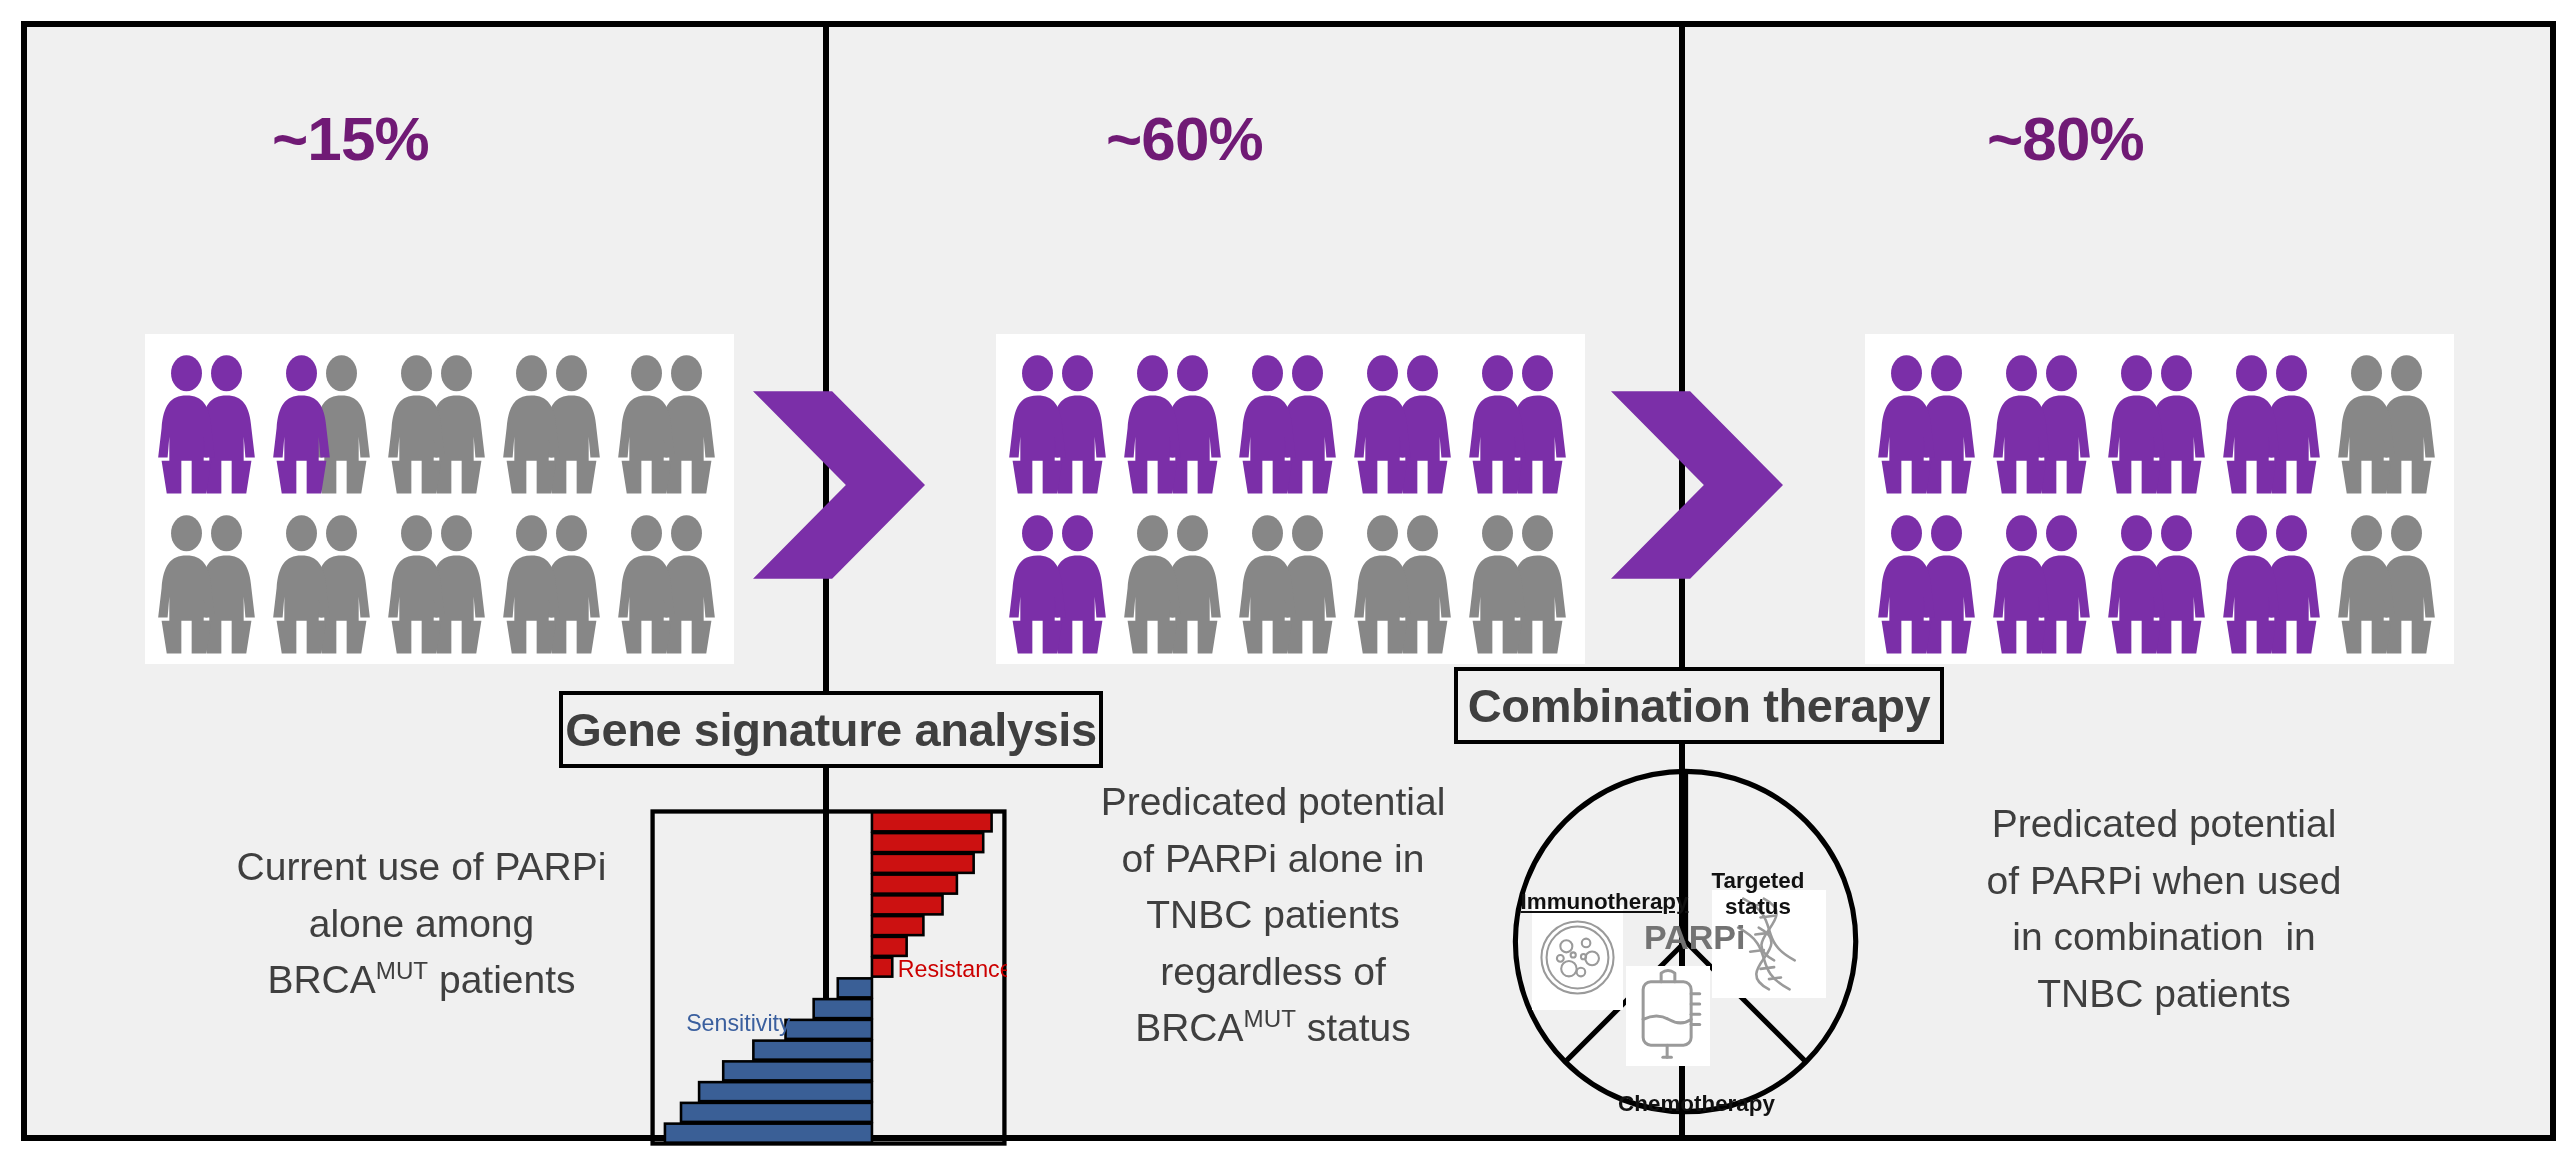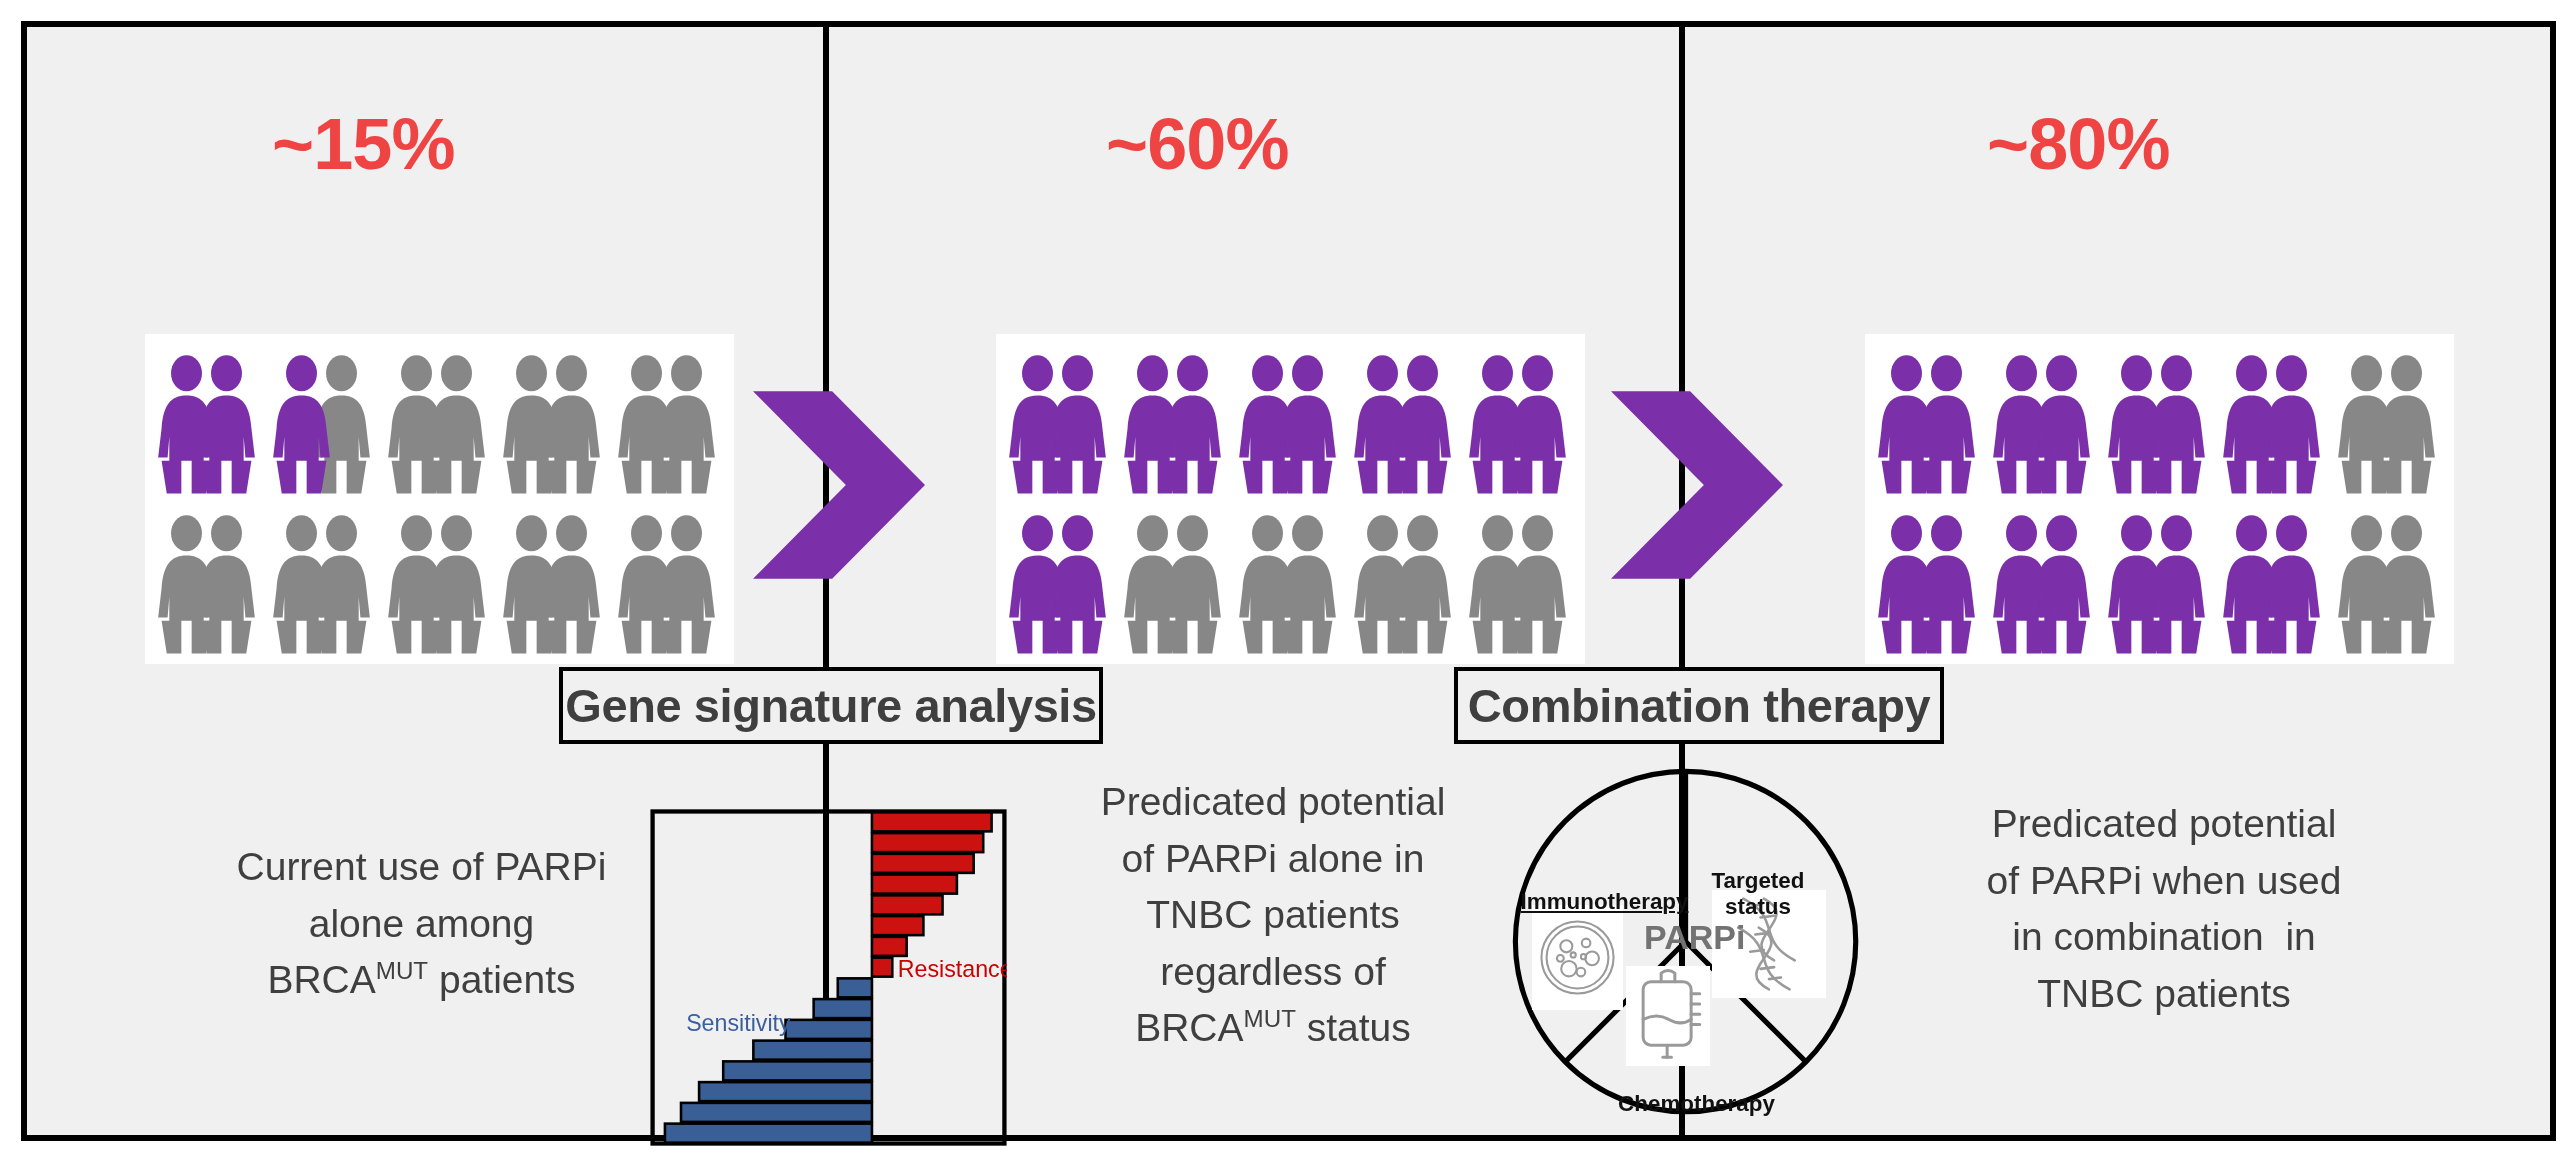--- a/index.html
+++ b/index.html
@@ -38,23 +38,23 @@
     left:55px;top:129px;
     font-size:46px;
     line-height:1.18;
     color:#3f3f3f;
     white-space:pre-line;
     letter-spacing:0.2px;
   }
   .pct{
     position:absolute;
     top:103px;
-    font-size:72px;
+    font-size:62px;
     font-weight:bold;
-    color:#ef4444;
+    color:#701a75;
     letter-spacing:-0.9px;
   }
   #pct-1{left:272px;}
   #pct-2{left:1106px;}
   #pct-3{left:1987px;}
 
   
   .people-panel{
     position:absolute;
     background:#ffffff;
@@ -98,21 +98,21 @@
   
   .process-box{
     position:absolute;
     box-sizing:border-box;
     border:4.3px solid #000000;
     background:#f0f0f0;
     display:flex;align-items:center;justify-content:center;
     font-size:47px;font-weight:bold;color:#3f3f3f;
     letter-spacing:-0.4px;
   }
-  #process-1{left:559px;top:667px;width:544px;height:77px;}
+  #process-1{left:559px;top:691px;width:544px;height:77px;}
   #process-2{left:1454px;top:667px;width:490px;height:77px;}
 
   
   .body-text{
     position:absolute;
     text-align:center;
     font-size:39px;
     line-height:1.45;
     color:#3f3f3f;
   }

